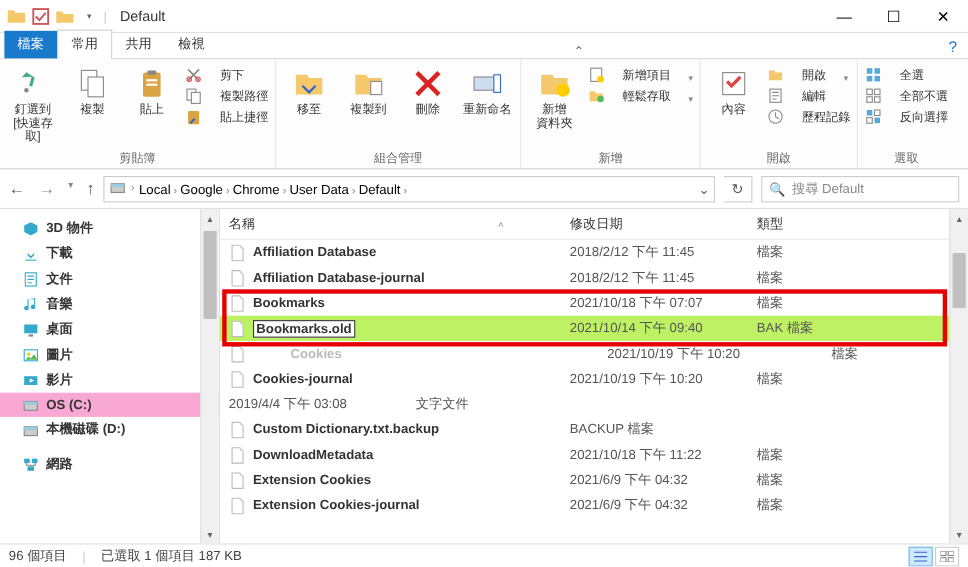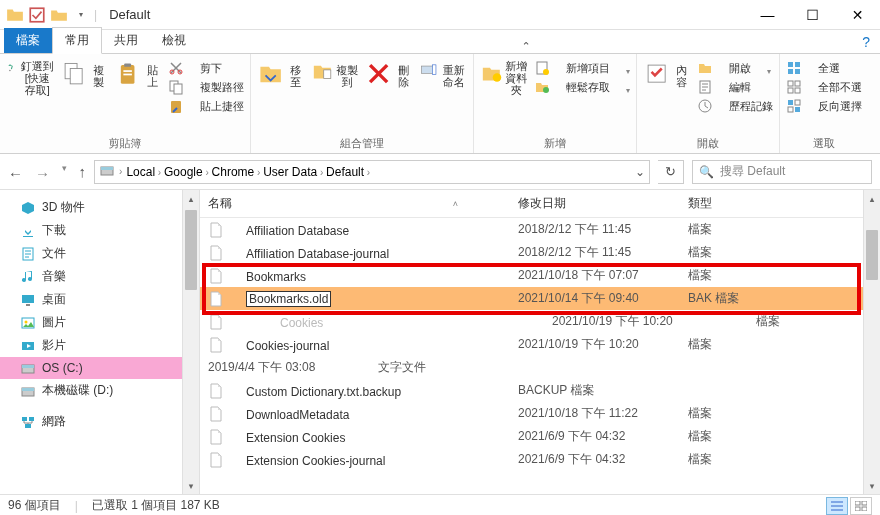--- a/index.html
+++ b/index.html
@@ -15,52 +15,52 @@
 .tabs { height: 24px; display: flex; align-items: flex-end; background: #fff; border-bottom: 1px solid #d0d0d0; padding-left: 4px; }
 .tab { padding: 4px 12px; font-size: 12px; color: #333; }
 .tab.file { background: #1979ca; color: #fff; }
 .tab.active { border: 1px solid #d0d0d0; border-bottom: 1px solid #fff; position: relative; top: 1px; background: #fff; }
 .help-icon { margin-left: auto; margin-right: 10px; color: #1979ca; font-size: 14px; align-self: center; }
 
 .ribbon { height: 100px; display: flex; background: #fdfdfd; border-bottom: 1px solid #d0d0d0; }
 .rgroup { border-right: 1px solid #e5e5e5; padding: 4px 6px 2px; display: flex; flex-direction: column; }
 .rgroup-body { flex: 1; display: flex; align-items: flex-start; gap: 6px; }
 .rgroup-label { text-align: center; font-size: 11px; color: #666; padding-top: 2px; }
-.rbtn-big { display: flex; flex-direction: row; align-items: center; gap: 2px; width: 48px; font-size: 11px; text-align: center; line-height: 1.1; color: #333; padding-top: 2px; }
+.rbtn-big { display: flex; flex-direction: column; align-items: center; gap: 2px; width: 48px; font-size: 11px; text-align: center; line-height: 1.1; color: #333; padding-top: 2px; }
 .rbtn-big .ico { width: 32px; height: 32px; }
 .rbtn-stack { display: flex; flex-direction: column; gap: 3px; padding-top: 2px; }
 .rbtn-small { display: flex; align-items: flex-end; gap: 16px; font-size: 11px; color: #333; white-space: nowrap; }
 .rbtn-small .ico { width: 16px; height: 16px; }
 
 .navbar { height: 36px; display: flex; align-items: center; gap: 8px; padding: 0 8px; border-bottom: 1px solid #e0e0e0; }
 .nav-arrows { display: flex; gap: 12px; font-size: 15px; color: #888; }
 .nav-arrows .active { color: #555; }
 .addr-bar { flex: 1; height: 24px; border: 1px solid #ccc; display: flex; align-items: center; padding: 0 4px; gap: 4px; font-size: 12px; }
 .crumb-sep { color: #888; font-size: 10px; }
 .addr-dd { margin-left: auto; color: #555; }
 .refresh-btn { width: 26px; height: 24px; border: 1px solid #ccc; border-left: none; display: flex; align-items: center; justify-content: center; font-size: 13px; color: #555; }
 .search-box { width: 180px; height: 24px; border: 1px solid #ccc; display: flex; align-items: center; padding: 0 6px; gap: 6px; color: #888; }
 
 .content { display: flex; height: 304px; }
 .nav-pane { width: 200px; border-right: 1px solid #e0e0e0; overflow: hidden; position: relative; }
-.nav-list { padding: 6px 0; }
+.nav-list { padding: 6px 0; font-weight: bold; }
 .nav-item { display: flex; align-items: center; gap: 6px; padding: 3px 8px 3px 20px; font-size: 12px; color: #333; }
 .nav-item.sel { background: #f9a8d4; }
 .nav-item .ico { width: 16px; height: 16px; flex-shrink: 0; }
 .nav-sep { height: 8px; }
 
 .file-pane { flex: 1; position: relative; overflow: hidden; }
 .cols { height: 28px; display: flex; align-items: center; border-bottom: 1px solid #e8e8e8; font-size: 12px; color: #333; padding-left: 8px; }
 .col-name { width: 310px; display: flex; align-items: center; gap: 22px; }
 .col-date { width: 170px; }
 .col-type { flex: 1; }
 .rows { }
 .row { height: 23px; display: flex; align-items: center; padding-left: 8px; font-size: 12px; color: #333; }
-.row.sel { background: #fdba74; }
-.row .rn { width: 310px; display: flex; align-items: flex-end; gap: 22px; }
+.row.sel { background: #bef264; }
+.row .rn { width: 310px; display: flex; align-items: flex-start; gap: 6px; font-weight: bold; }
 .row .rd { width: 170px; color: #555; }
 .row .rt { flex: 1; color: #555; }
 .file-ico { width: 16px; height: 16px; flex-shrink: 0; }
 .rename-box { border: 1px solid #333; padding: 0 2px; background: #fff; }
 .highlight-box { position: absolute; border: 4px solid #e60000; pointer-events: none; }
 .dim { color: #bbb; margin-left: 34px; }
 
 .status { height: 22px; border-top: 1px solid #e0e0e0; display: flex; align-items: center; padding: 0 8px; font-size: 12px; color: #444; gap: 14px; }
 .view-toggle { margin-left: auto; display: flex; gap: 2px; }
 .vt-btn { width: 22px; height: 18px; border: 1px solid #ccc; display: flex; align-items: center; justify-content: center; }

